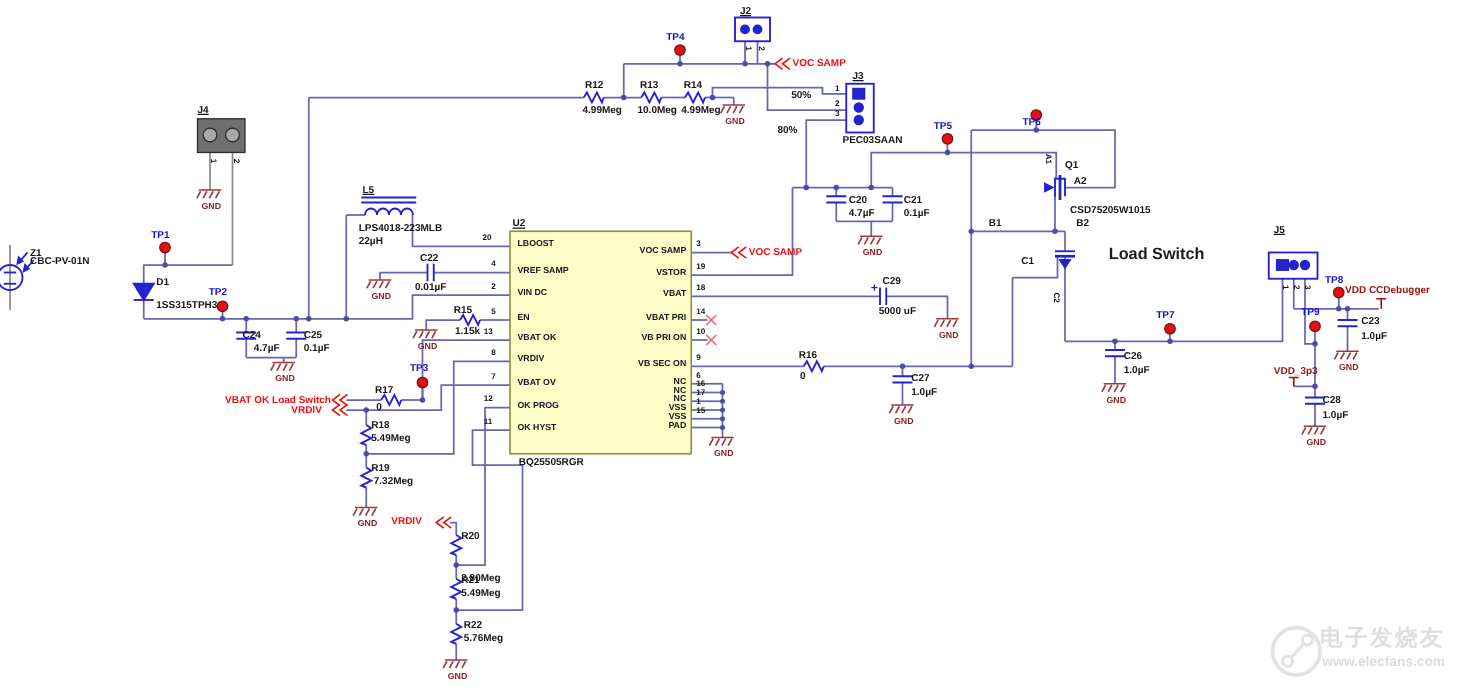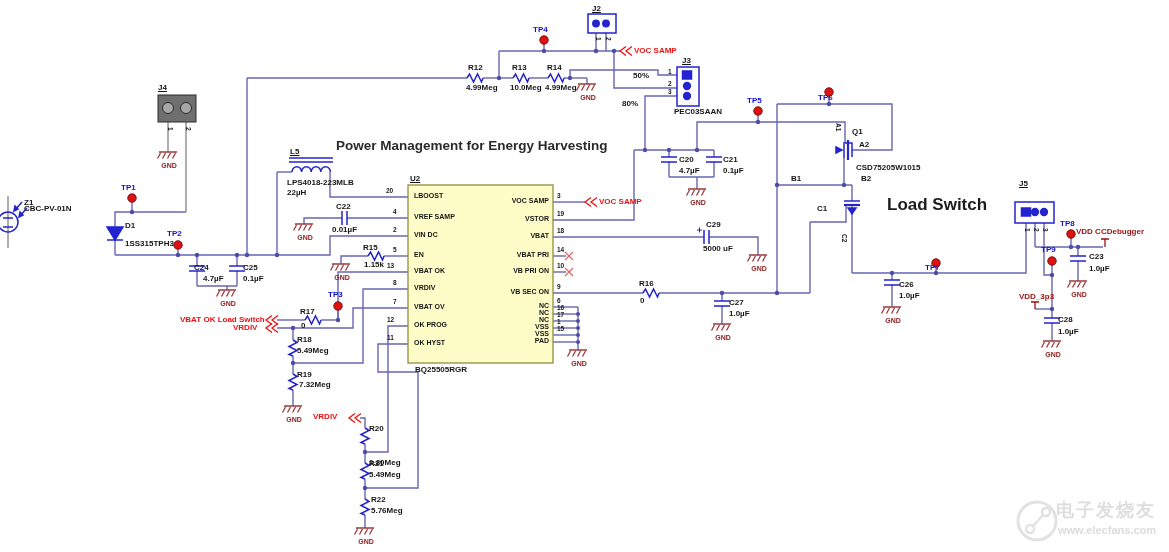--- a/index.html
+++ b/index.html
@@ -6,21 +6,21 @@
   .canvas{position:relative;width:1169px;height:552px;background:#ffffff;font-family:"Liberation Sans",sans-serif;overflow:hidden;}
   .lbl{position:absolute;font-size:8px;font-weight:bold;color:#151515;white-space:nowrap;line-height:1;}
   .net{color:#f01010;}
   .pwr{color:#9c1010;}
   .gndt{color:#8b2020;font-size:7px;width:20px;text-align:center;}
   .tp{color:#1010cf;}
   .pnum{font-size:6.5px;}
   .pname{font-size:7px;}
   .rr{right:620px;text-align:right;left:auto;}
   .title{font-size:13.5px;color:#2b2b2b;}
-  .big{font-size:17px;color:#1c1c1c;}
+  .big{font-size:13px;color:#1c1c1c;}
   .under{text-decoration:underline;}
   .rot{transform:rotate(90deg);transform-origin:0 0;font-size:6.5px;}
   .wm1{color:#dedede;font-size:18px;letter-spacing:2px;}
   .wm2{color:#dcdcdc;font-size:11px;}
   svg{position:absolute;left:0;top:0;}
 </style>
 </head>
 <body>
 
 <div class="canvas">
@@ -326,38 +326,37 @@
   </g>
 
   <g stroke="#e2e2e2" fill="none" stroke-width="3">
     <circle cx="1037" cy="521" r="19"></circle>
     <circle cx="1030" cy="529" r="4" stroke-width="2.5"></circle>
     <circle cx="1046" cy="512" r="4" stroke-width="2.5"></circle>
     <line x1="1033" y1="526" x2="1043" y2="515" stroke-width="2.5"></line>
   </g>
 </svg>
 
-<div class="lbl title" style="left:336px;top:139px">Power Management for Energy Harvesting</div>
 <div class="lbl big" style="left:887px;top:196px">Load Switch</div>
 
 <div class="lbl" style="left:24px;top:199px">Z1</div>
 <div class="lbl" style="left:24px;top:205px">CBC-PV-01N</div>
 <div class="lbl under" style="left:158px;top:84px">J4</div>
 <div class="lbl rot" style="left:173px;top:127px">1</div>
 <div class="lbl rot" style="left:191px;top:127px">2</div>
 <div class="lbl" style="left:125px;top:222px">D1</div>
 <div class="lbl" style="left:125px;top:240px">1SS315TPH3</div>
 
 <div class="lbl tp" style="left:121px;top:184px">TP1</div>
 <div class="lbl tp" style="left:167px;top:230px">TP2</div>
 <div class="lbl tp" style="left:328px;top:291px">TP3</div>
 <div class="lbl tp" style="left:533px;top:26px">TP4</div>
 <div class="lbl tp" style="left:747px;top:97px">TP5</div>
 <div class="lbl tp" style="left:818px;top:94px">TP6</div>
-<div class="lbl tp" style="left:925px;top:264px">TP7</div>
+<div class="lbl tp" style="left:925px;top:248px">TP7</div>
 <div class="lbl tp" style="left:1060px;top:220px">TP8</div>
 <div class="lbl tp" style="left:1041px;top:246px">TP9</div>
 
 <div class="lbl" style="left:194px;top:264px">C24</div>
 <div class="lbl" style="left:203px;top:275px">4.7µF</div>
 <div class="lbl" style="left:243px;top:264px">C25</div>
 <div class="lbl" style="left:243px;top:275px">0.1µF</div>
 
 <div class="lbl" style="left:468px;top:64px">R12</div>
 <div class="lbl" style="left:466px;top:84px">4.99Meg</div>

